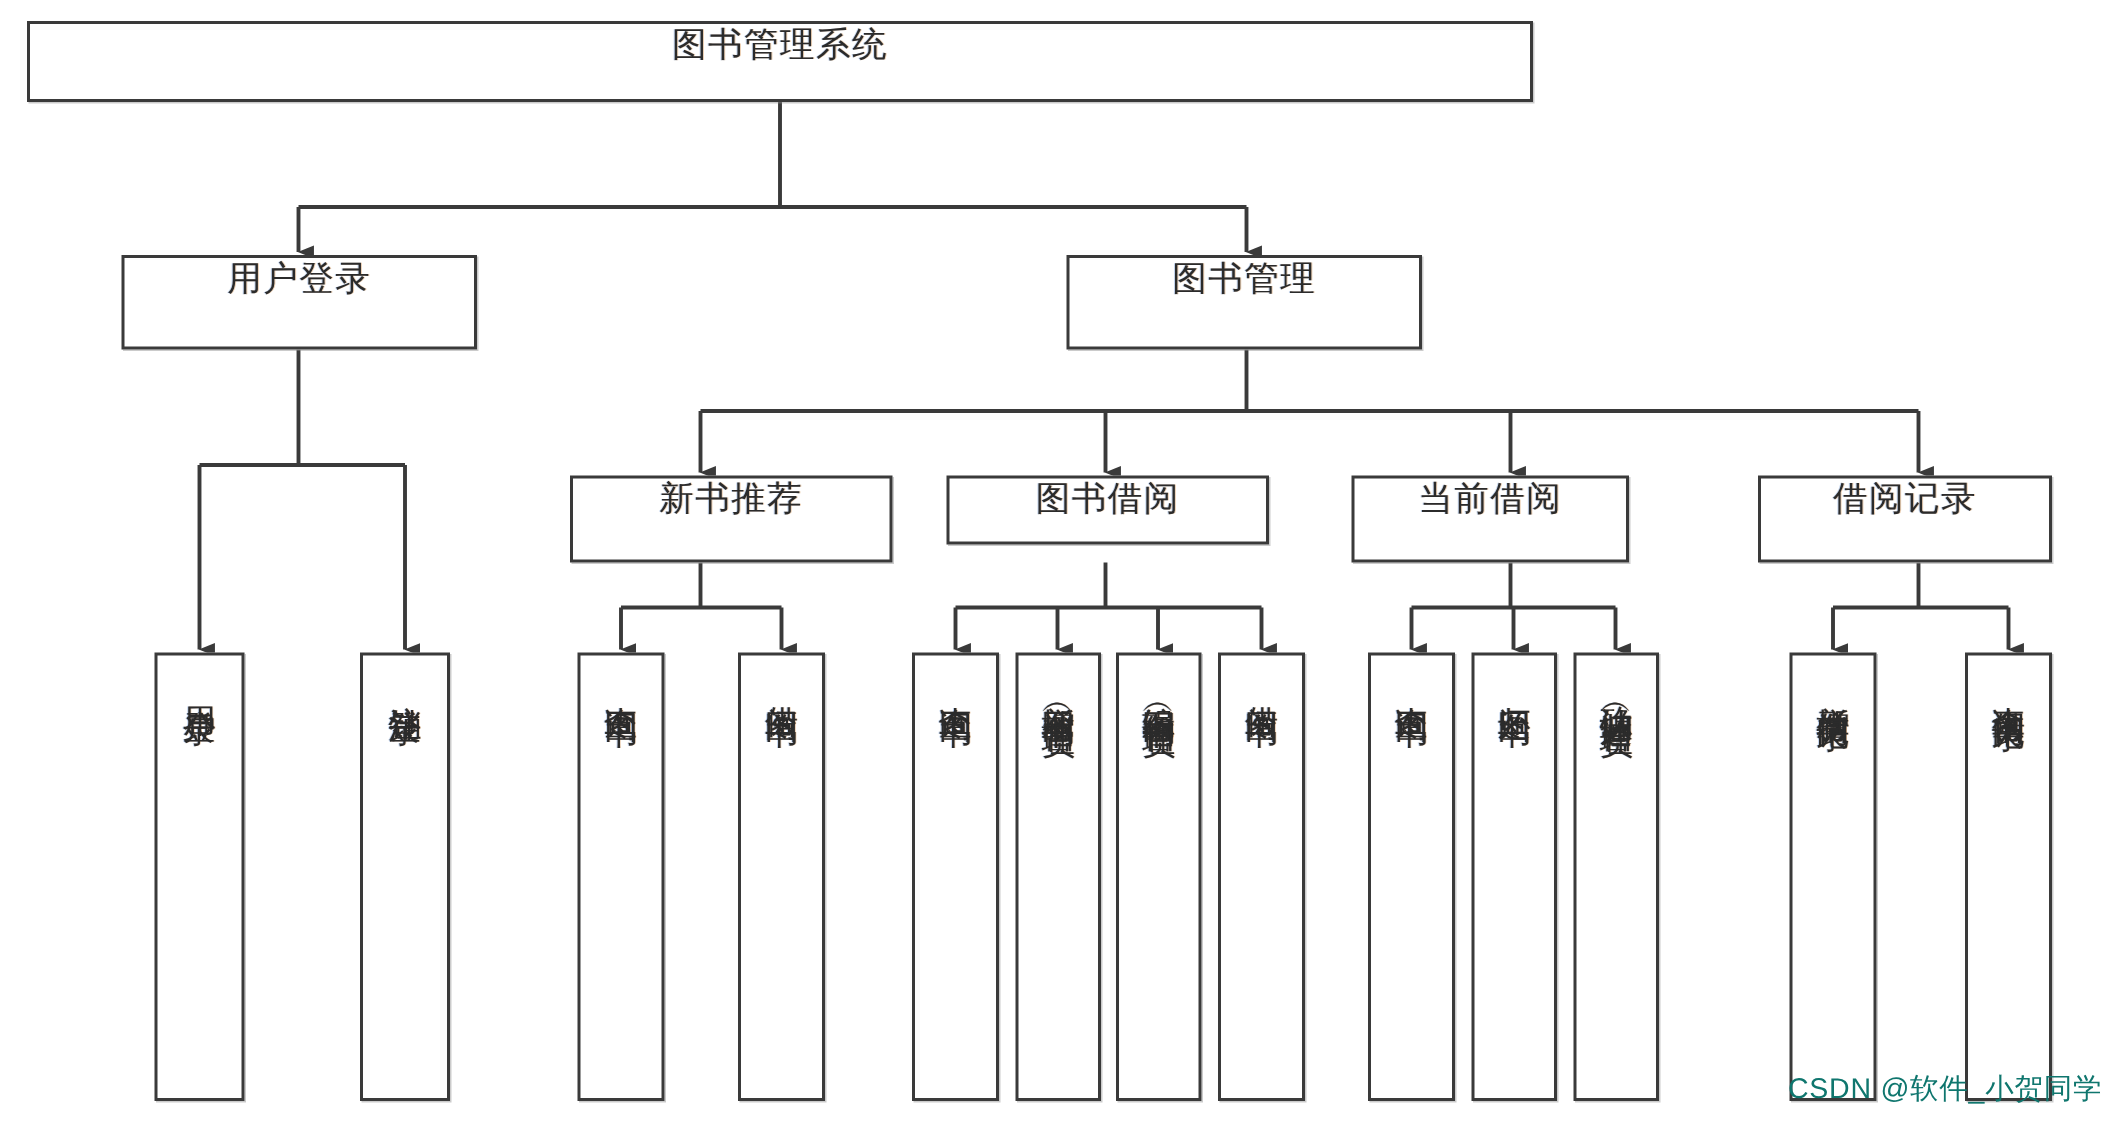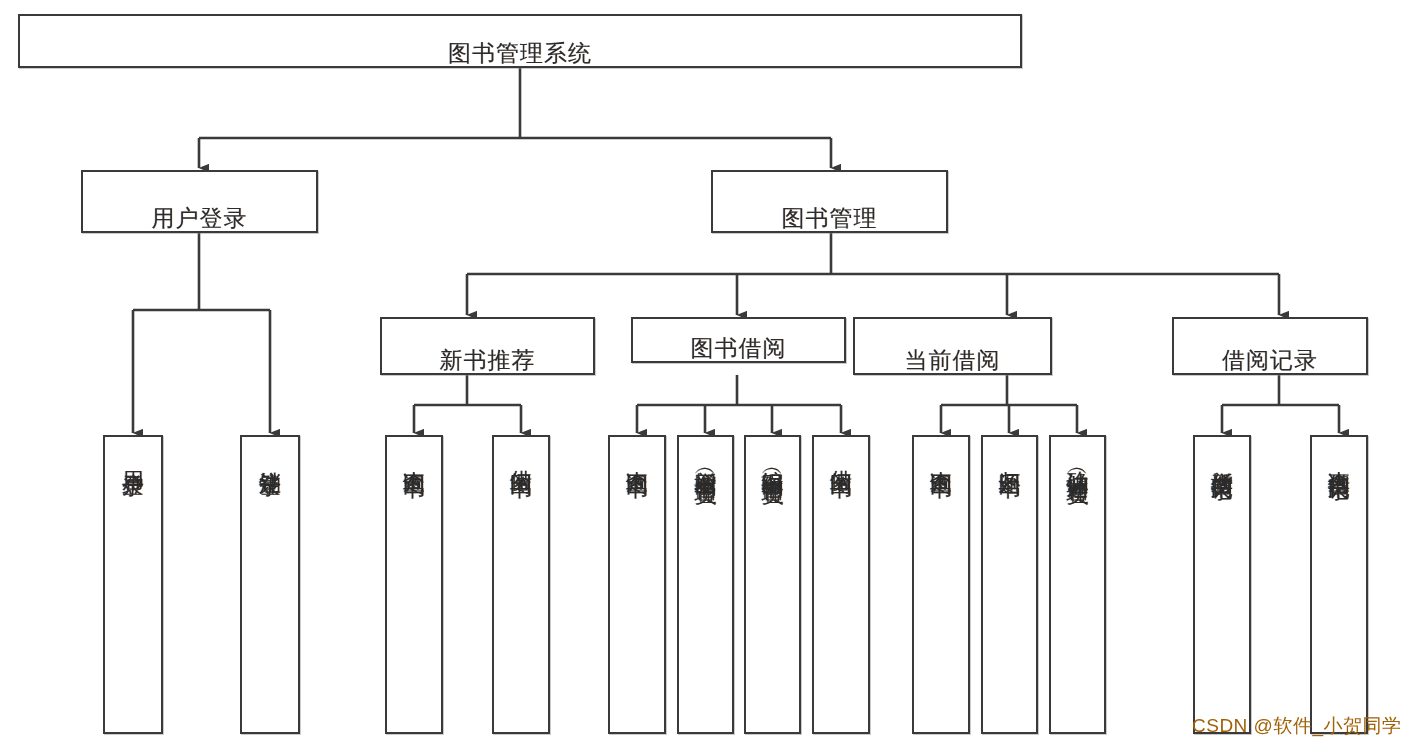--- a/index.html
+++ b/index.html
@@ -25,21 +25,21 @@
     width: 1405px;
     height: 747px;
     pointer-events: none;
   }
   .node {
     position: absolute;
     box-sizing: border-box;
     background: #ffffff;
     border: 2.5px solid #3a3a3a;
     display: flex;
-    align-items: flex-end;
+    align-items: flex-start;
     justify-content: center;
     box-shadow: 1px 1px 0 rgba(140,140,140,0.45);
   }
   .node-label {
     font-size: 23px;
     line-height: 1.15;
     letter-spacing: 1px;
     color: #2b2b2b;
     white-space: nowrap;
     text-shadow: 0.6px 0 0 rgba(210,150,90,0.45), -0.6px 0 0 rgba(110,150,210,0.40);
@@ -54,21 +54,21 @@
     letter-spacing: 2px;
     color: #2b2b2b;
     writing-mode: vertical-rl;
     text-orientation: upright;
     white-space: nowrap;
     text-shadow: 0.6px 0 0 rgba(210,150,90,0.45), -0.6px 0 0 rgba(110,150,210,0.40);
   }
   .watermark {
     position: absolute;
     font-size: 19px;
-    color: #a16207;
+    color: #0f766e;
     white-space: nowrap;
     letter-spacing: 0.5px;
   }
 </style>
 </head>
 <body>
 
 <div id="canvas">
 
   <svg class="wires" viewBox="0 0 1405 747">
@@ -137,21 +137,21 @@
   </div>
 
   <div class="node" style="left:361px; top:317px; width:215px; height:58px;margin-left:19px;">
     <span class="node-label">新书推荐</span>
   </div>
 
   <div class="node" style="left:631px; top:317px; width:215px; height:46px;">
     <span class="node-label">图书借阅</span>
   </div>
 
-  <div class="node" style="left:853px; top:317px; width:199px; height:58px;">
+  <div class="node" style="left:901px; top:317px; width:185px; height:58px;">
     <span class="node-label">当前借阅</span>
   </div>
 
   <div class="node" style="left:1172px; top:317px; width:196px; height:58px;">
     <span class="node-label">借阅记录</span>
   </div>
 
   <div class="node leaf" style="left:103px; top:435px; width:60px; height:299px;">
     <span class="leaf-label">用户登录</span>
   </div>

